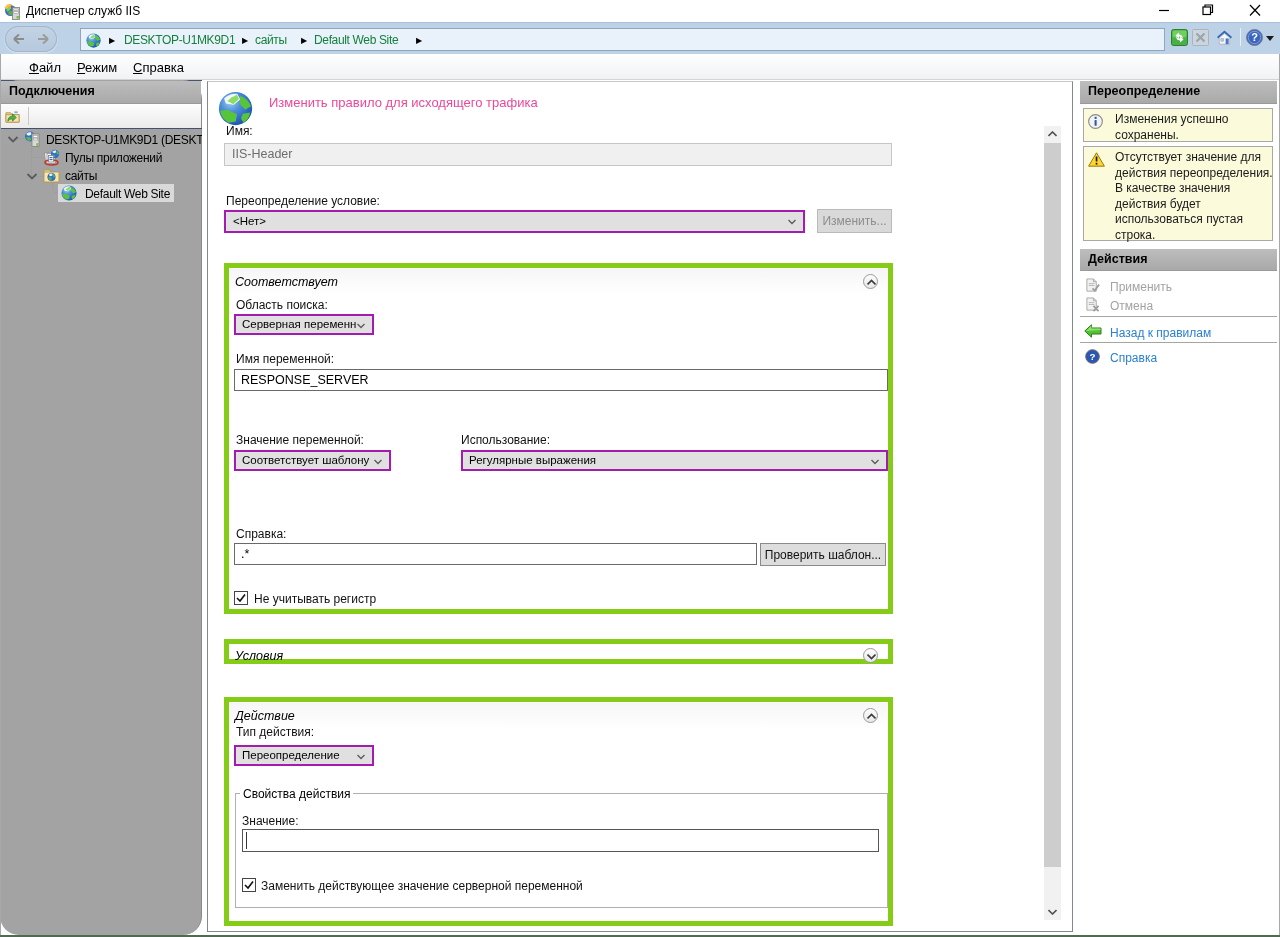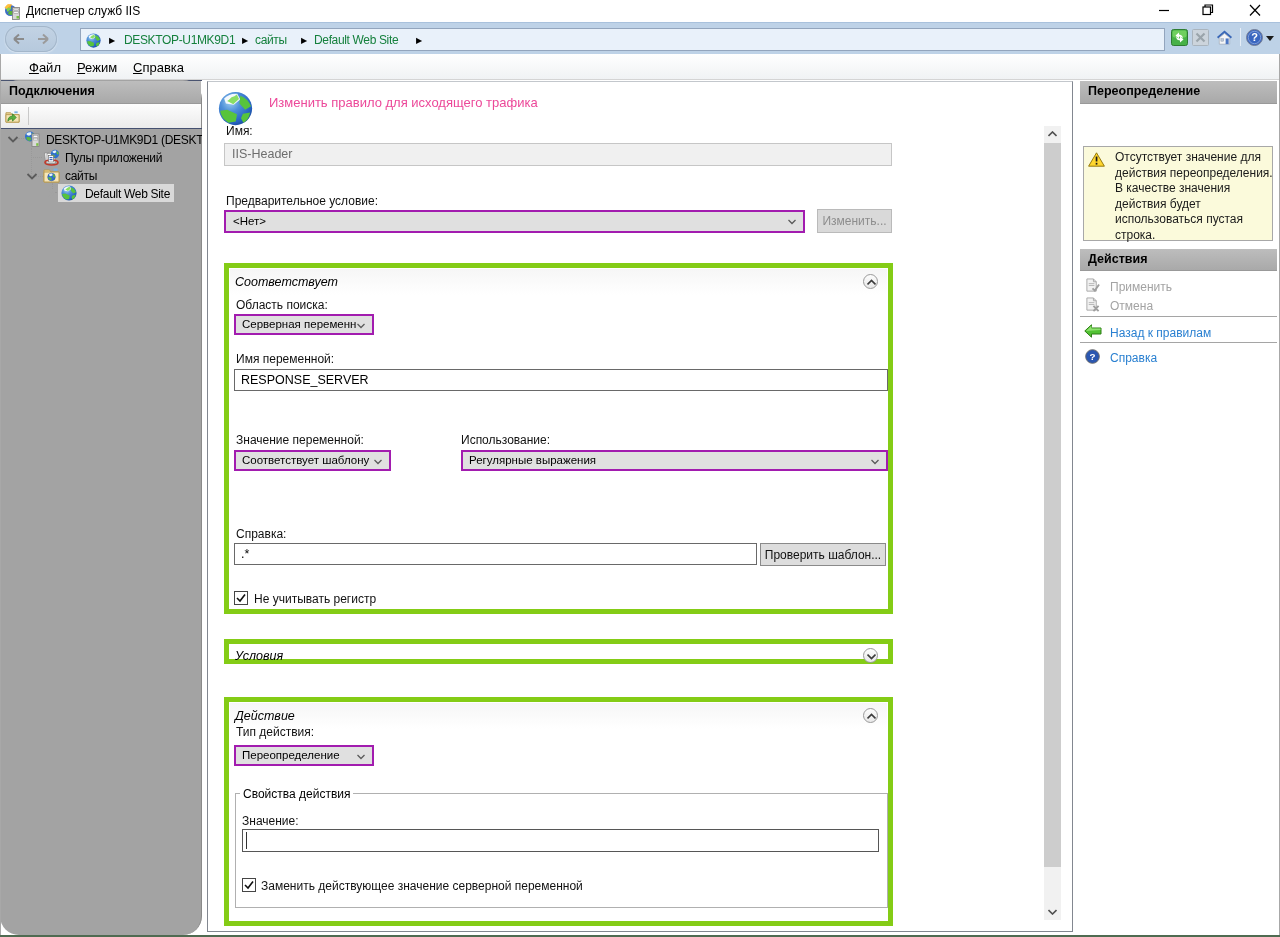--- a/index.html
+++ b/index.html
@@ -269,21 +269,21 @@
       <path d="M4.2 4.6 L7 6 L9.6 3.7 L8.6 1.6 Q7.6 2.6 6.2 2.9 Q5 4.2 4.2 4.6 Z" fill="#7ddc53" opacity="0.9"></path>
       <path d="M10.2 2.2 Q13.6 3.4 15.1 7 L12.4 8.6 9.8 5.7 Z" fill="#57c43c"></path>
       <path d="M1 9 Q1.5 12.5 4.8 14.5 L8.1 13.9 8.7 10.6 4.2 8.6 Z" fill="#57c43c"></path>
       <path d="M11.4 10.4 L14.7 9.8 Q14.1 13.1 11.6 14.5 L10.5 12.5 Z" fill="#57c43c"></path>
     </svg>
   <div class="abs" id="mp-title">Изменить правило для исходящего трафика</div>
 
   <div class="abs lbl" style="left:226px;top:124px">Имя:</div>
   <div class="abs input" style="left:224px;top:143px;width:668px;height:23px;padding:3px 0 8px 7px">IIS-Header</div>
 
-  <div class="abs lbl" style="left:226px;top:194px">Предварительное условие:</div>
+  <div class="abs lbl" style="left:226px;top:194px">Переопределение условие:</div>
   <div class="abs combo" style="left:224px;top:210px;width:581px;height:23px;padding:3px 0 0 7px">&lt;Нет&gt;
     <svg class="chev" viewBox="0 0 8 8">
         <path d="M0.5 2 L4 5.5 L7.5 2" stroke="#5a5a5a" stroke-width="1.3" fill="none"></path>
       </svg>
   </div>
   <div class="abs" style="left:817px;top:209px;width:75px;height:24px;background:#d9d9d9;border:1px solid #bababa;text-align:center;padding-top:4px;color:#8d8d8d;font-size:12px">Изменить...</div>
 
   <div class="abs grp" style="left:224px;top:263px;width:669px;height:351px">
     <div class="grphdr"></div>
     <div class="grptitle">Соответствует</div>
@@ -366,20 +366,28 @@
     <div class="abs" id="sbar-thumb"></div>
     <svg class="abs" style="left:4px;top:783px" width="9" height="6" viewBox="0 0 9 6">
         <path d="M0.5 1 L4.5 5 L8.5 1" stroke="#505050" stroke-width="1.6" fill="none"></path>
       </svg>
   </div>
 
   <div class="abs" id="rightpanel">
     <div class="abs hdrbar" id="rp-hdr1">
         <div class="abs hdrtxt" style="left:8px;top:3px">Переопределение</div>
       </div>
+    <div class="abs ybox" style="top:28px;height:34px">
+      <svg style="position:absolute;left:4px;top:5px" width="15" height="15" viewBox="0 0 16 16">
+        <circle cx="8" cy="8" r="7.3" fill="#f4f4f4" stroke="#8a8a8a" stroke-width="1.2"></circle>
+        <rect x="7" y="6.5" width="2.2" height="6" fill="#2b57b0"></rect>
+        <rect x="7" y="3" width="2.2" height="2.2" fill="#2b57b0"></rect>
+      </svg>
+      <div class="ytxt" style="top:3px;white-space:nowrap">Изменения успешно<br>сохранены.</div>
+    </div>
     <div class="abs ybox" style="top:66px;height:95px">
       <svg style="position:absolute;left:4px;top:5px" width="17" height="15" viewBox="0 0 17 15">
         <path d="M8.5 0.8 L16.4 14.2 L0.6 14.2 Z" fill="#ffd62e" stroke="#8a6d00" stroke-width="0.9"></path>
         <rect x="7.7" y="4.5" width="1.7" height="5" fill="#1a1a1a"></rect>
         <rect x="7.7" y="10.8" width="1.7" height="1.8" fill="#1a1a1a"></rect>
       </svg>
       <div class="ytxt" style="top:3px;white-space:nowrap">Отсутствует значение для<br>действия переопределения.<br>В качестве значения<br>действия будет<br>использоваться пустая<br>строка.</div>
     </div>
     <div class="abs hdrbar" id="rp-hdr2">
         <div class="abs hdrtxt" style="left:8px;top:3px">Действия</div>

